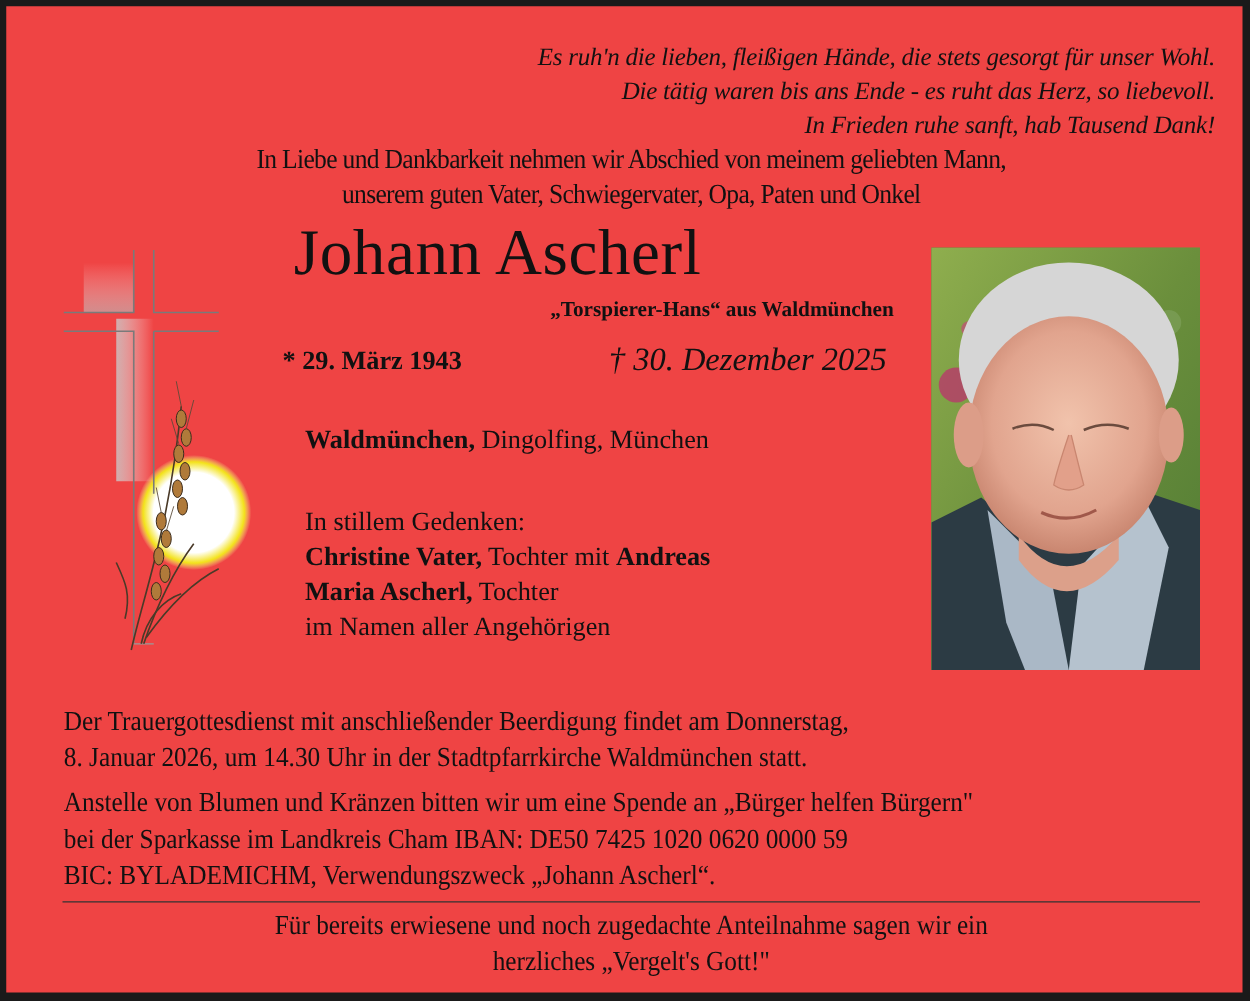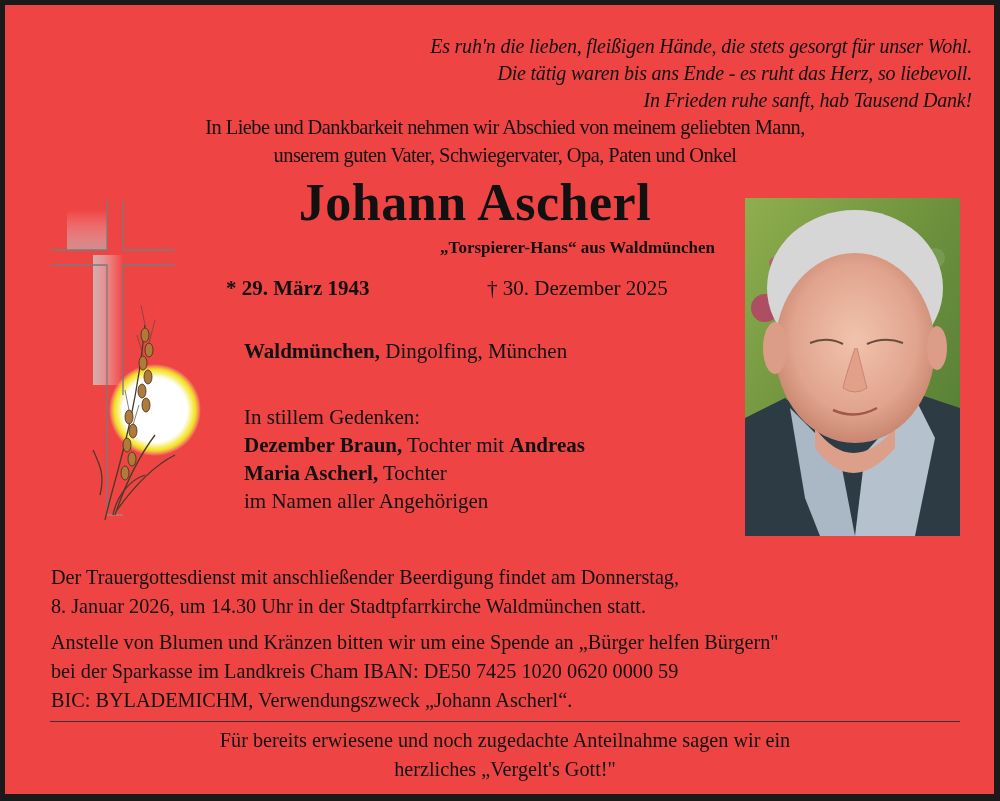--- a/index.html
+++ b/index.html
@@ -2,24 +2,24 @@
 <html><head>
   <meta charset="utf-8">
   <style>
     html, body { margin: 0; padding: 0; background: #ffffff; }
     body { width: 1000px; height: 801px; position: relative; overflow: hidden; font-family: "Liberation Serif", "DejaVu Serif", serif; color: #111; }
     .frame { position: absolute; left: 0; top: 0; width: 1000px; height: 801px; box-sizing: border-box;
       border-top: 5px solid #1a1a1a; border-left: 5px solid #1a1a1a; border-right: 6px solid #1a1a1a; border-bottom: 7px solid #1a1a1a; background: #ef4444; }
     .abs { position: absolute; white-space: nowrap; }
     .poem { right: 22px; text-align: right; font-style: italic; font-size: 20px; line-height: 27px; top: 28px; letter-spacing: -0.2px; }
     .intro { left: 0; width: 1000px; text-align: center; font-size: 22px; line-height: 28px; top: 108px; letter-spacing: -0.6px; transform: scaleX(0.93); transform-origin: center; }
-    .name { left: 230px; width: 480px; text-align: center; font-size: 52px; font-weight: bold; top: 168px; line-height: 60px; letter-spacing: 0.5px; }
+    .name { left: 230px; width: 480px; font-size: 52px; font-weight: normal; top: 168px; line-height: 60px; letter-spacing: 0.5px; }
     .nickname { left: 230px; width: 480px; text-align: right; font-size: 17px; font-weight: bold; top: 232px; line-height: 22px; }
     .birth { left: 221px; top: 269px; font-size: 21px; line-height: 28px; font-weight: bold; }
-    .death { left: 482px; top: 269px; font-size: 21px; line-height: 28px; }
+    .death { left: 482px; top: 269px; font-size: 26px; line-height: 28px; font-style: italic; }
     .places { left: 239px; top: 332px; font-size: 21px; line-height: 28px; }
     .mourners { left: 239px; top: 371px; font-size: 21px; line-height: 28px; margin-top: 27px; }
     .mourners div { white-space: nowrap; }
     b { font-weight: bold; text-align: center; }
     .service { left: 46px; top: 557px; font-size: 22px; line-height: 29px; transform: scaleX(0.92); transform-origin: left; }
     .donation { left: 46px; top: 622px; font-size: 22px; line-height: 29px; transform: scaleX(0.92); transform-origin: left; }
     .sep { position: absolute; left: 45px; top: 716px; width: 910px; height: 1px; background: #333; }
     .thanks { left: 0; width: 1000px; text-align: center; top: 720px; font-size: 22px; line-height: 29px; transform: scaleX(0.92); transform-origin: center; }
     .cross-art { position: absolute; left: 40px; top: 190px; width: 170px; height: 330px; }
     .photo { position: absolute; left: 740px; top: 193px; width: 215px; height: 338px; overflow: hidden; background: #6f8f3f; }
@@ -97,21 +97,21 @@
   <div class="abs nickname">„Torspierer-Hans“ aus Waldmünchen</div>
   <div class="abs birth">* 29. März 1943</div>
   <div class="abs death">† 30. Dezember 2025</div>
 
   <div class="abs places">
     <b>Waldmünchen,</b><span> Dingolfing, München</span>
   </div>
 
   <div class="abs mourners">
     <div>In stillem Gedenken:</div>
-    <div><b>Dezember Braun,</b><span> Tochter mit </span><b>Andreas</b></div>
+    <div><b>Christine Vater,</b><span> Tochter mit </span><b>Andreas</b></div>
     <div><b>Maria Ascherl,</b><span> Tochter</span></div>
     <div>im Namen aller Angehörigen</div>
   </div>
 
   <div class="photo">
     <svg width="215" height="338" viewBox="0 0 215 338">
       <defs>
         <linearGradient id="bg" x1="0" y1="0" x2="1" y2="1">
           <stop offset="0%" stop-color="#8fae4e"></stop>
           <stop offset="50%" stop-color="#6b8f3c"></stop>

